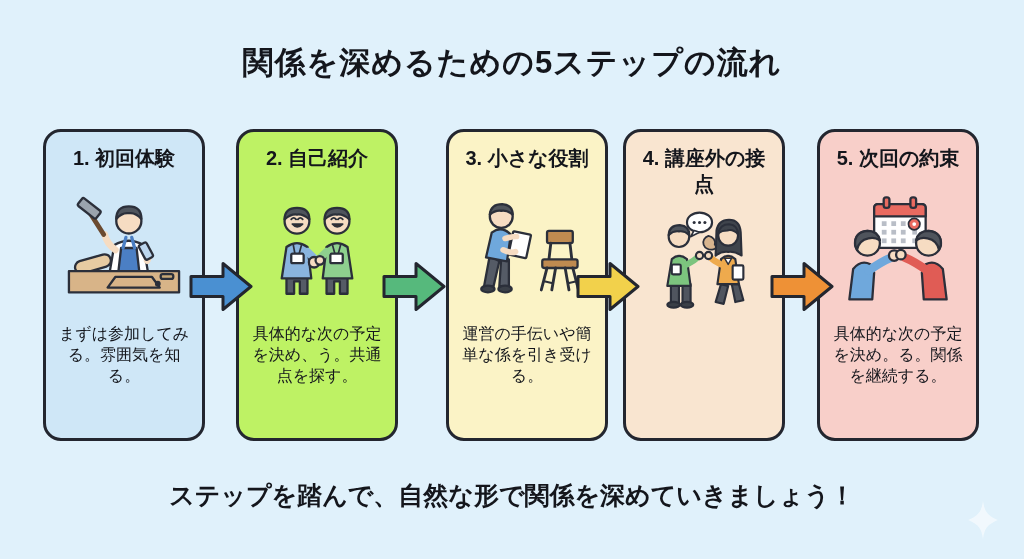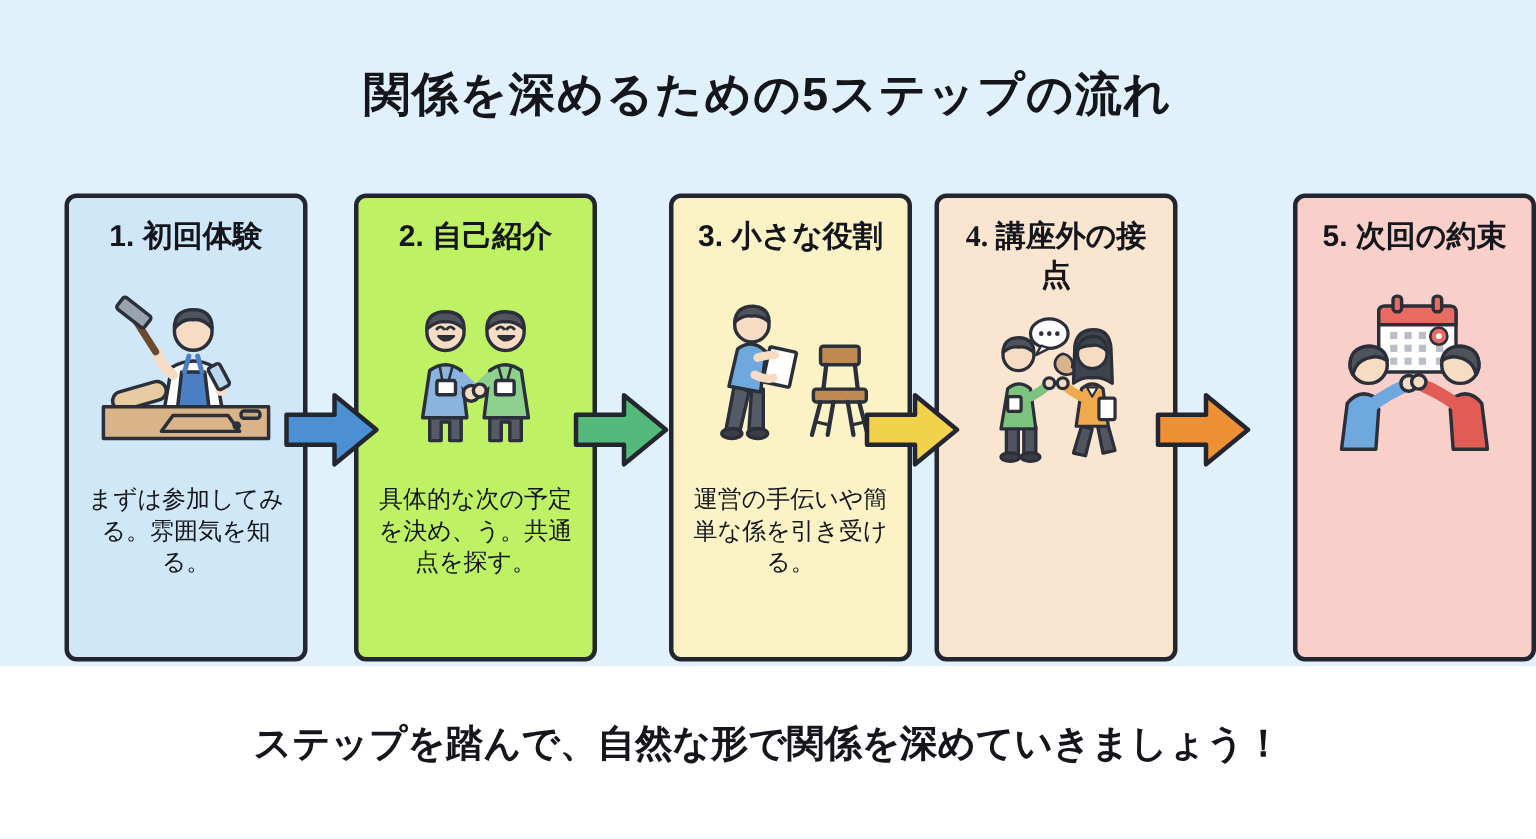--- a/index.html
+++ b/index.html
@@ -1,48 +1,48 @@
 <!DOCTYPE html>
 <html lang="ja"><head>
 <meta charset="utf-8">
 <style>
   * { margin: 0; padding: 0; box-sizing: border-box; }
   html, body { width: 1024px; height: 559px; overflow: hidden; }
   body { font-family: "Liberation Sans", "DejaVu Sans", sans-serif; }
 
   .canvas {
     position: relative;
-    width: 1024px; height: 444px;
+    width: 1024px; height: 559px;
   }
 
   .title {
     position: absolute;
     top: 42px; left: 0; width: 1024px;
     text-align: center;
     font-size: 31px;
     font-weight: bold;
     letter-spacing: 1px;
   }
 
   .card {
     position: absolute;
     top: 129px;
     width: 162px; height: 312px;
     border: 3px solid #23262f;
-    border-radius: 8px;
+    border-radius: 18px;
     padding: 13px 9px 10px 9px;
     display: flex;
     flex-direction: column;
     align-items: center;
   }
   .card-1 { left: 43px; }
   .card-2 { left: 236px; }
   .card-3 { left: 430px; margin-left: 16px; }
-  .card-4 { left: 623px; font-family: Liberation Serif, serif; }
-  .card-5 { left: 862px; }
+  .card-4 { left: 623px; }
+  .card-5 { left: 817px; }
 
   .card-top {
     height: 178px;
     width: 100%;
     display: flex;
     flex-direction: column;
     align-items: center;
   }
   .card-heading {
     font-size: 20px;
@@ -288,20 +288,21 @@
             <path d="M96 82 Q82 72 72 68" fill="none" stroke="#e05c55" stroke-width="9"></path>
             <circle cx="97" cy="53" r="13" fill="#f6dcc2"></circle>
             <path d="M110 55 Q111 41 97 40 Q86 40 84 50 Q90 46 96 48 Q106 50 108 60 Z" fill="#4f545c"></path>
 
             <circle cx="61" cy="66" r="5.5" fill="#f6dcc2"></circle>
             <circle cx="68" cy="65" r="5" fill="#f6dcc2"></circle>
           </g>
         </svg>
       </div>
     </div>
+    <div class="card-body">具体的な次の予定を決め。る。関係を継続する。</div>
   </div>
 
   <svg class="arrow arrow-1" viewBox="0 0 64 54">
     <polygon points="2,17 34,17 34,4 62,27 34,50 34,37 2,37" stroke="#23262f" stroke-width="3" stroke-linejoin="round" style="fill: rgb(74, 144, 210);"></polygon>
   </svg>
   <svg class="arrow arrow-2" viewBox="0 0 64 54">
     <polygon points="2,17 34,17 34,4 62,27 34,50 34,37 2,37" stroke="#23262f" stroke-width="3" stroke-linejoin="round" style="fill: rgb(86, 185, 124);"></polygon>
   </svg>
   <svg class="arrow arrow-3" viewBox="0 0 64 54">
     <polygon points="2,17 34,17 34,4 62,27 34,50 34,37 2,37" stroke="#23262f" stroke-width="3" stroke-linejoin="round" style="fill: rgb(242, 209, 75);"></polygon>

